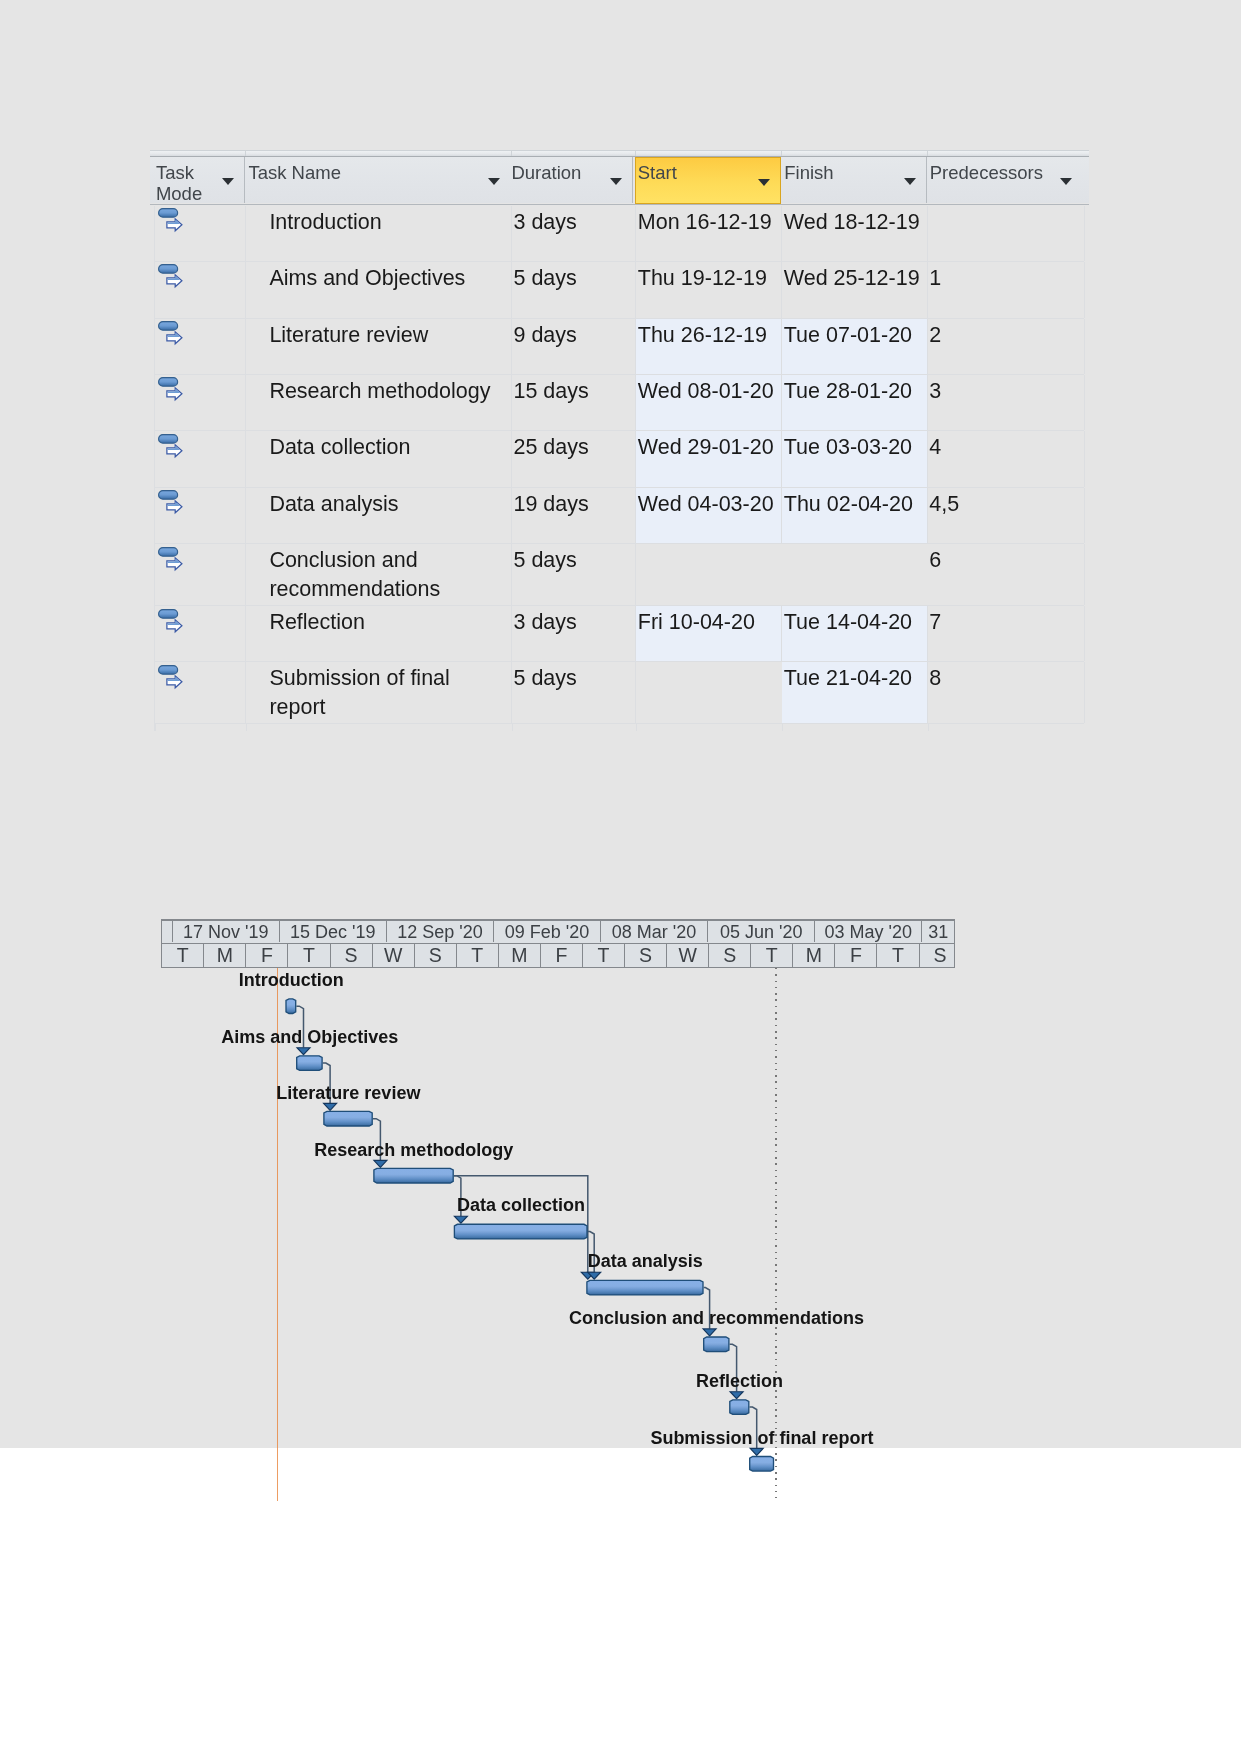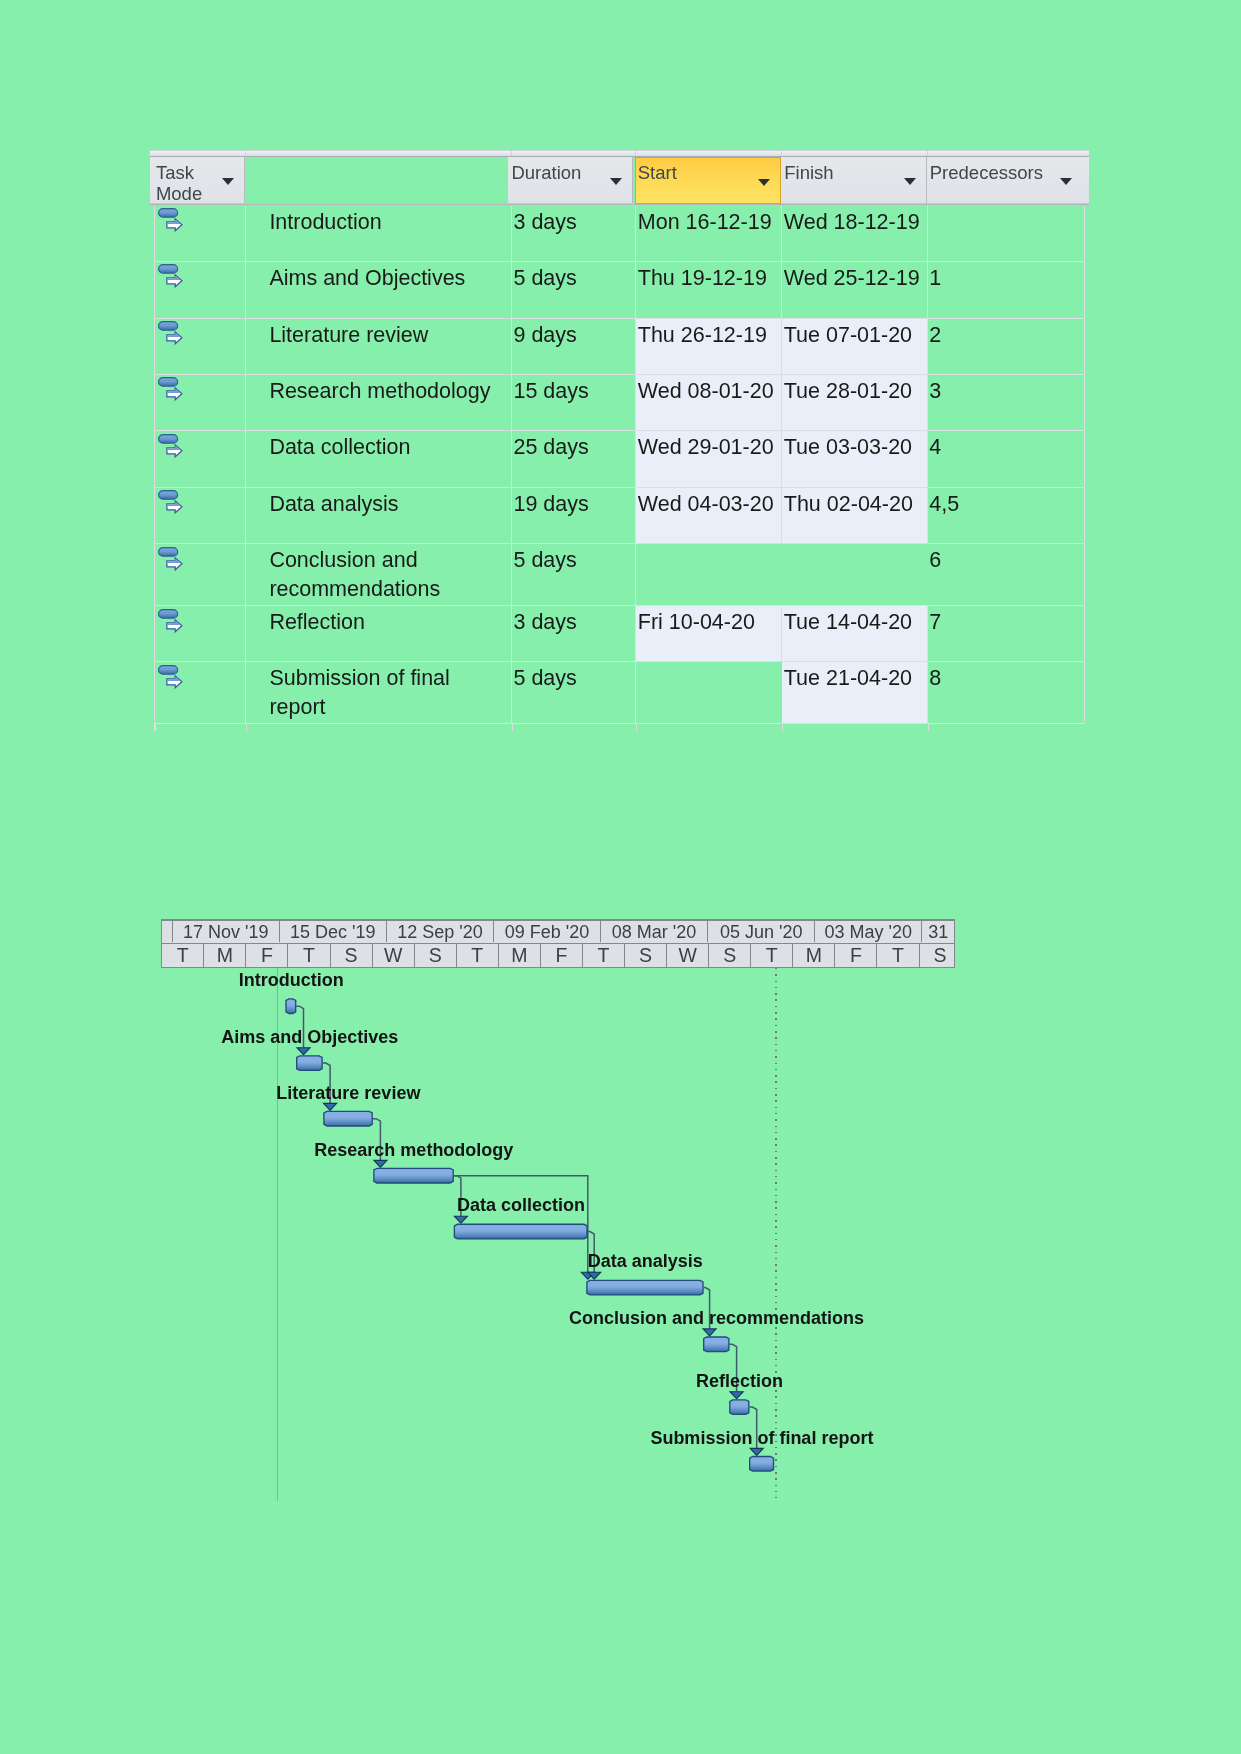--- a/index.html
+++ b/index.html
@@ -1,18 +1,18 @@
 <!DOCTYPE html>
 <html><head>
 <meta charset="utf-8">
 <title>Project Schedule</title>
 <style>
   html,body{margin:0;padding:0;background:#fff;}
   body{width:1241px;height:1754px;font-family:"Liberation Sans",sans-serif;overflow:hidden;position:relative;}
-  .page{position:absolute;left:0;top:0;width:1241px;height:1754px;background:#86efac;}
+  .page{position:absolute;left:0;top:0;width:1241px;height:1448px;background:#e5e5e5;}
 
   
   .tbl{position:absolute;left:150.4px;top:150.4px;width:939px;}
   .resize-strip{position:absolute;left:0;top:0;width:939px;height:6.6px;
       background:linear-gradient(to bottom,#eef1f3 0%,#e6e9ec 55%,#d8dce0 100%);
       border-top:1px solid #ced3d7;border-bottom:1.4px solid #a9aeb3;box-sizing:border-box;}
   .resize-strip .seg{position:absolute;top:0;bottom:0;border-right:1px solid #cfd4d8;}
 
   .thead{position:absolute;left:0;top:6.6px;height:48.2px;width:939px;box-sizing:border-box;
       border-bottom:1.8px solid #b3b8bd;}
@@ -67,20 +67,24 @@
       <div class="seg" style="left:95px;width:265.6px"></div>
       <div class="seg" style="left:360.6px;width:124.3px"></div>
       <div class="seg" style="left:484.9px;width:146px"></div>
       <div class="seg" style="left:630.9px;width:145.5px"></div>
       <div class="seg" style="left:776.4px;width:162.6px;border-right:none"></div>
     </div>
 
     <div class="thead">
       <div class="th two-line" style="left:0;width:95px">
         <div class="lbl">Task Mode</div>
+        <div class="caret"></div>
+      </div>
+      <div class="th" style="left:95px;width:265.6px">
+        <div class="lbl">Task Name</div>
         <div class="caret"></div>
       </div>
       <div class="th" style="left:358px;width:124.3px">
         <div class="lbl">Duration</div>
         <div class="caret"></div>
       </div>
       <div class="th yellow" style="left:484.9px;width:146px">
         <div class="lbl">Start</div>
         <div class="caret"></div>
       </div>

